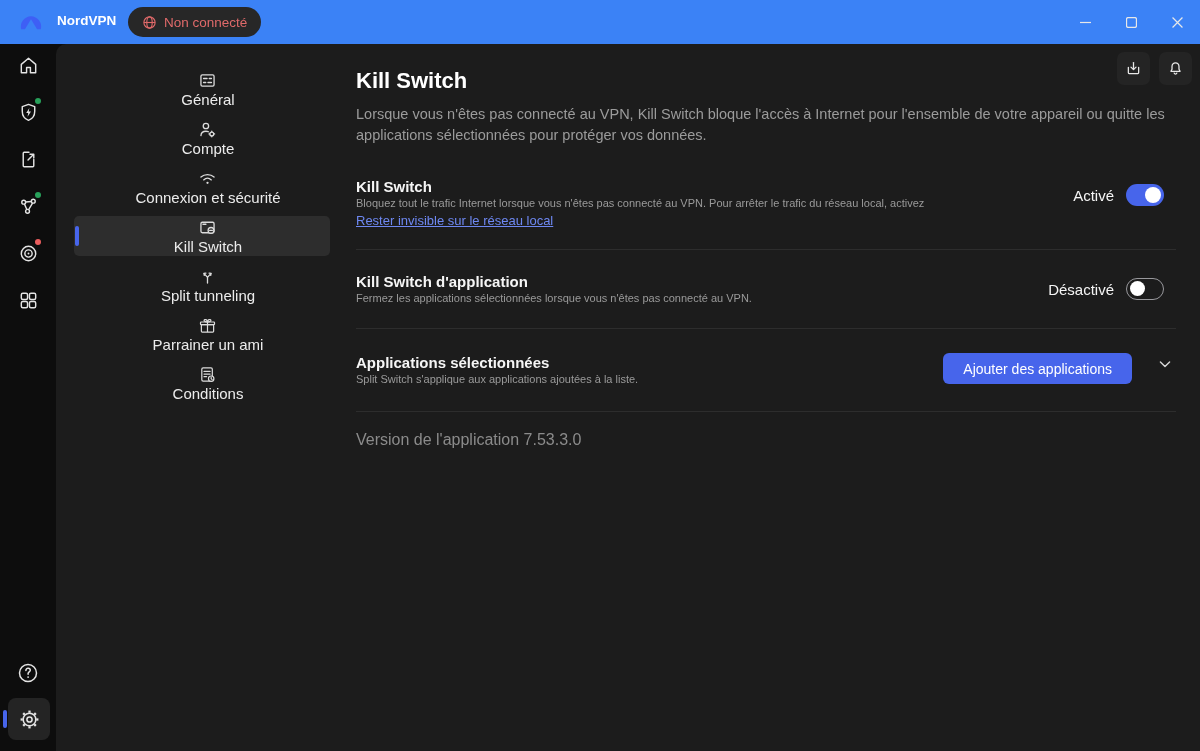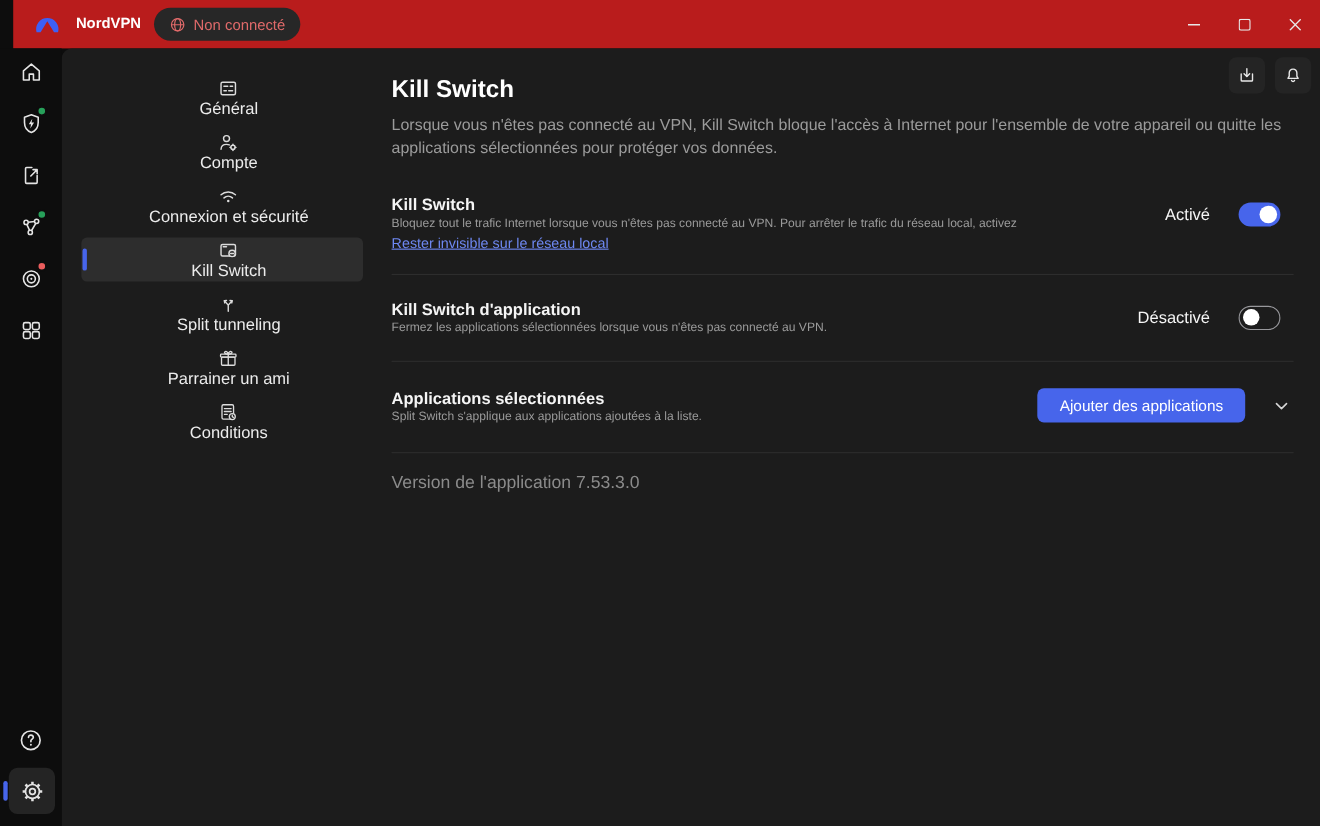--- a/index.html
+++ b/index.html
@@ -1,21 +1,21 @@
 <!DOCTYPE html>
 <html><head>
 <meta charset="utf-8">
 <style>
   * { margin:0; padding:0; box-sizing:border-box; }
   html,body { width:1200px; height:751px; background:#0d0d0d; overflow:hidden;
               font-family:"Liberation Sans", sans-serif; color:#f2f2f2; }
   .app { position:absolute; inset:0; }
 
   
-  .titlebar { position:absolute; left:12px; top:0; right:0; height:44px; background:#b91c1c;text-align:center; }
+  .titlebar { position:absolute; left:0; top:0; right:0; height:44px; background:#3b82f6;text-align:center; }
   .logo { position:absolute; left:18px; top:9px; width:26px; height:26px; }
   .app-name { position:absolute; left:57px; top:13px; font-size:13.5px; font-weight:700; color:#ffffff; }
   .status-badge { position:absolute; left:128px; top:7px; height:30px; padding:0 14px;
                   background:#272727; border-radius:15px; display:flex; align-items:center; gap:7px;
                   color:#e06a6a; font-size:13.5px; }
   .win-controls { position:absolute; right:0; top:0; height:44px; display:flex; }
   .win-btn { width:46px; height:44px; display:flex; align-items:center; justify-content:center; color:#e8e8e8; }
 
   
   .rail { position:absolute; left:0; top:44px; bottom:0; width:56px; background:#0d0d0d; }
@@ -45,29 +45,29 @@
   .icon-btn { width:33px; height:33px; border-radius:7px; background:#242424; display:flex;
               align-items:center; justify-content:center; color:#e8e8e8; }
   .page-title { position:absolute; left:300px; top:24px; font-size:22px; font-weight:700; color:#ffffff; }
   .page-desc  { position:absolute; left:300px; top:60px; width:820px; font-size:14.5px; line-height:21px; color:#9b9b9b; }
 
   .row-title { position:absolute; left:300px; font-size:15px; font-weight:600; color:#f5f5f5; }
   .row-desc  { position:absolute; left:300px; font-size:11px; color:#9a9a9a; white-space:nowrap; }
   .row-link  { position:absolute; left:300px; font-size:13px; color:#6e88f2; text-decoration:underline; }
   .divider   { position:absolute; left:300px; right:24px; height:1px; background:#2d2d2d; }
 
-  .toggle-ctrl { position:absolute; right:36px; display:flex; align-items:center; gap:26px; }
+  .toggle-ctrl { position:absolute; right:36px; display:flex; align-items:center; gap:12px; }
   .toggle-label { font-size:15px; color:#f5f5f5; }
   .toggle { position:relative; width:38px; height:22px; border-radius:11px; }
   .toggle.on { background:#4765eb; }
   .toggle.on .knob { position:absolute; right:3px; top:3px; width:16px; height:16px; border-radius:50%; background:#ffffff; }
   .toggle.off { background:transparent; border:1.5px solid #98989c; }
   .toggle.off .knob { position:absolute; left:2.5px; top:2px; width:15px; height:15px; border-radius:50%; background:#ffffff; }
 
-  .apps-ctrl { position:absolute; right:24px; top:309px; display:flex; align-items:center; gap:22px; }
+  .apps-ctrl { position:absolute; right:24px; top:309px; display:flex; align-items:flex-start; gap:22px; }
   .primary-btn { height:31px; padding:0 20px; border:none; border-radius:6px; background:#4765eb;
                  color:#ffffff; font-size:14px; font-family:"Liberation Sans", sans-serif; display:flex; align-items:center; }
   .chev { width:22px; height:22px; display:flex; align-items:center; justify-content:center; color:#d6d6d6; }
 
   .version { position:absolute; left:300px; top:387px; font-size:16px; color:#8b8b8b; }
 
   svg { display:block; }
 </style>
 </head>
 <body>

